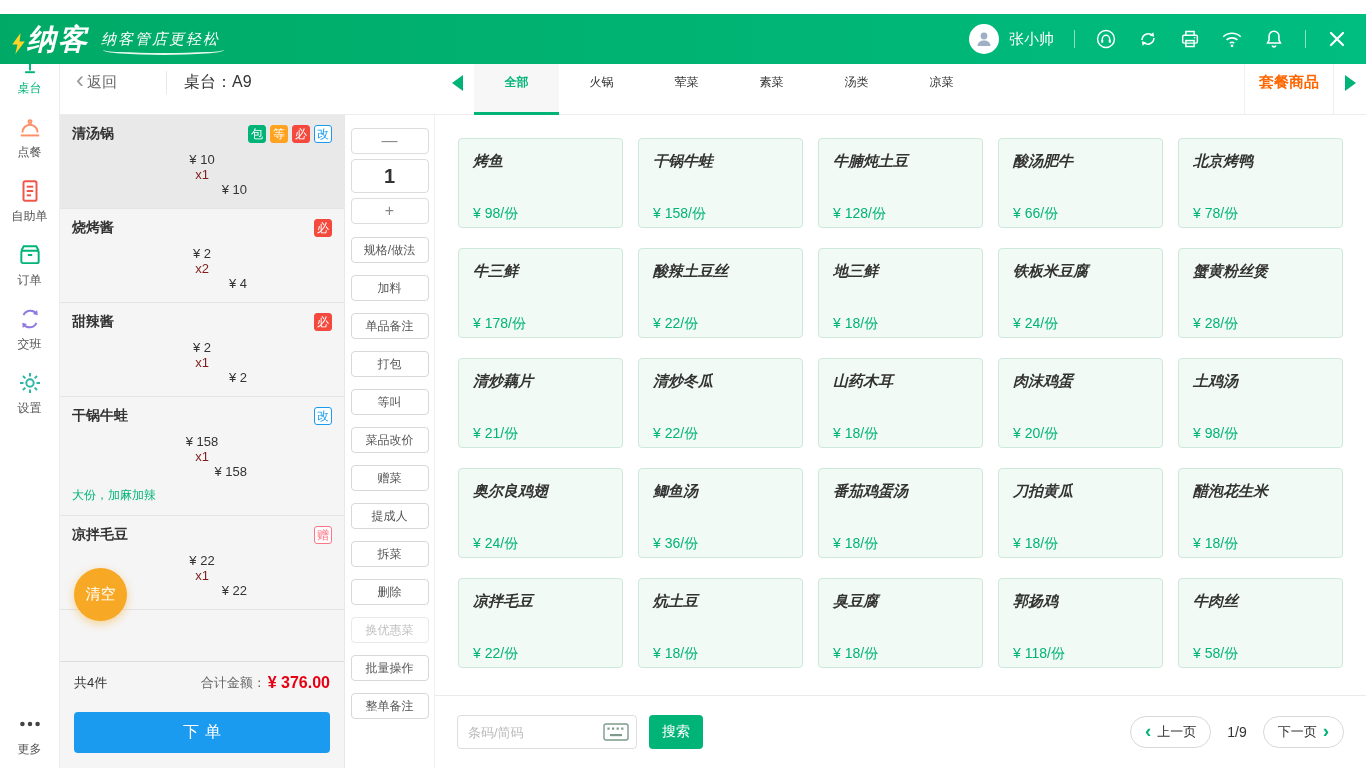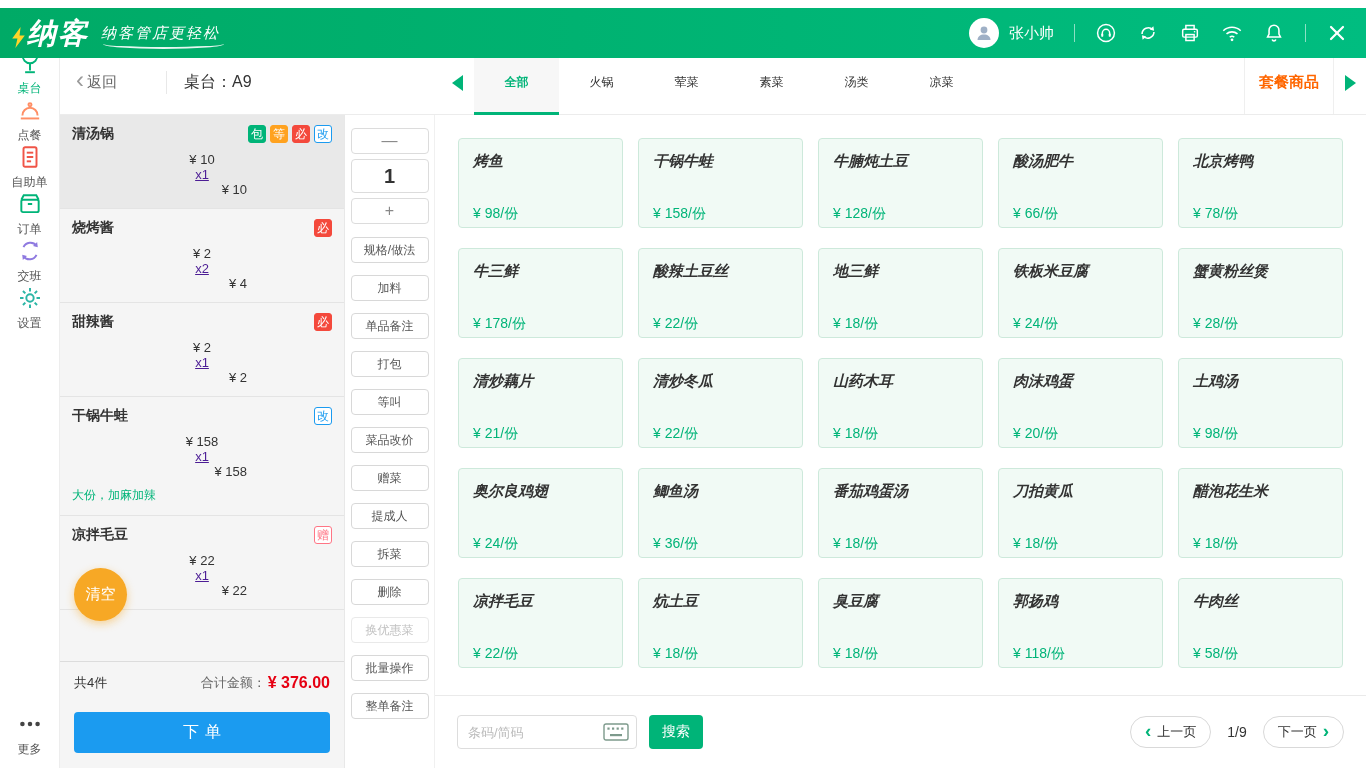--- a/index.html
+++ b/index.html
@@ -3,38 +3,38 @@
 <meta charset="utf-8">
 <style>
   :root{
     --brand-green:#00b478; --blue:#1b9bf0; --price-red:#e60012; --combo-orange:#ff6600;
   }
   *{margin:0;padding:0;box-sizing:border-box;font-family:"Liberation Sans","DejaVu Sans",sans-serif;}
   html,body{width:1366px;height:768px;overflow:hidden;background:#fff;}
   body{position:relative;}
 
   
-  .topbar{position:absolute;top:8px;left:0;width:1366px;height:50px;
+  .topbar{position:absolute;top:14px;left:0;width:1366px;height:50px;
     background:linear-gradient(90deg,#00aa66,#00bd80);display:flex;align-items:center;color:#fff;z-index:9;}
   .logo{display:flex;align-items:flex-end;gap:12px;margin-left:12px;}
   .logo-mark{display:flex;align-items:flex-end;gap:2px;}
   .logo-text{font-size:29px;font-weight:bold;font-style:italic;letter-spacing:2px;line-height:1;}
   .slogan{font-size:15px;font-style:italic;position:relative;margin-bottom:5px;letter-spacing:2px;}
   .slogan::after{content:"";position:absolute;left:2px;right:-4px;bottom:-6px;height:8px;
     border-bottom:2px solid rgba(255,255,255,.9);border-radius:50%;}
   .tb-right{margin-left:auto;display:flex;align-items:center;gap:20px;margin-right:18px;}
   .avatar{width:30px;height:30px;border-radius:50%;background:#fff;display:flex;align-items:center;justify-content:center;flex:none;cursor:pointer;}
   .tb-name{font-size:15px;margin-left:-10px;}
   .tb-divider{width:1px;height:18px;background:rgba(255,255,255,.55);}
   .tb-icon{width:22px;height:22px;display:block;cursor:pointer;}
   .tb-close{width:22px;height:22px;cursor:pointer;}
 
   
   .sidebar{position:absolute;top:50px;left:0;width:60px;bottom:0;background:#fff;
-    border-right:1px solid #ededed;display:flex;flex-direction:column;align-items:center;padding:0 0 10px;z-index:8;}
+    border-right:1px solid #ededed;display:flex;flex-direction:column;align-items:center;padding:0 0 10px;gap:17px;z-index:8;}
   .side-item{display:flex;flex-direction:column;align-items:center;gap:4px;width:100%;cursor:pointer;}
   .side-item svg{width:26px;height:26px;}
   .side-label{font-size:12px;color:#555;}
   .side-item.active .side-label{color:var(--brand-green);}
   .side-item.more{margin-top:auto;}
   .c-green{color:var(--brand-green);} .c-salmon{color:#ff8f66;} .c-red{color:#f05548;}
   .c-purple{color:#8f7ae0;} .c-teal{color:#2ab5a5;} .c-dark{color:#444;}
 
   
   .header{position:absolute;top:50px;left:60px;right:0;height:65px;background:#fff;border-bottom:1px solid #ececec;z-index:7;}
@@ -63,21 +63,21 @@
   .oi-name{font-size:14px;font-weight:bold;color:#333;flex:1;}
   .oi-badges{display:flex;gap:4px;}
   .badge{min-width:18px;height:18px;line-height:16px;text-align:center;font-size:12px;border-radius:3px;padding:0 2px;border:1px solid transparent;}
   .b-green{background:#00b478;color:#fff;border-color:#00b478;}
   .b-orange{background:#ffa21f;color:#fff;border-color:#ffa21f;}
   .b-red{background:#f4493c;color:#fff;border-color:#f4493c;}
   .b-blue{background:#fff;color:#1b9bf0;border-color:#1b9bf0;}
   .b-pink{background:#fff;color:#ff7585;border-color:#ff7585;}
   .oi-bottom{display:flex;align-items:center;margin-top:9px;font-size:13px;color:#333;flex-direction:column;}
   .oi-price{flex:1;}
-  .oi-qty{width:50px;text-align:center;color:#4c1d95;text-decoration:underline;}
+  .oi-qty{width:50px;text-align:center;color:#7f1d1d;}
   .oi-total{width:90px;text-align:right;}
   .oi-note{margin-top:8px;font-size:12px;color:var(--brand-green);}
   .clear-btn{position:absolute;left:14px;bottom:40px;width:53px;height:53px;border-radius:50%;
     background:#f7a825;color:#fff;font-size:15px;display:flex;align-items:center;justify-content:center;
     cursor:pointer;box-shadow:0 3px 8px rgba(247,168,37,.45);}
   .order-summary{height:42px;border-top:1px solid #dcdcdc;display:flex;align-items:center;padding:0 14px;font-size:13px;color:#333;}
   .os-total-label{margin-left:auto;color:#666;}
   .os-amount{color:var(--price-red);font-size:16px;font-weight:bold;margin-left:2px;}
   .submit-btn{margin:9px 14px 15px;height:41px;background:var(--blue);color:#fff;font-size:16px;
     border:none;border-radius:4px;cursor:pointer;letter-spacing:6px;text-indent:6px;flex:none;}

